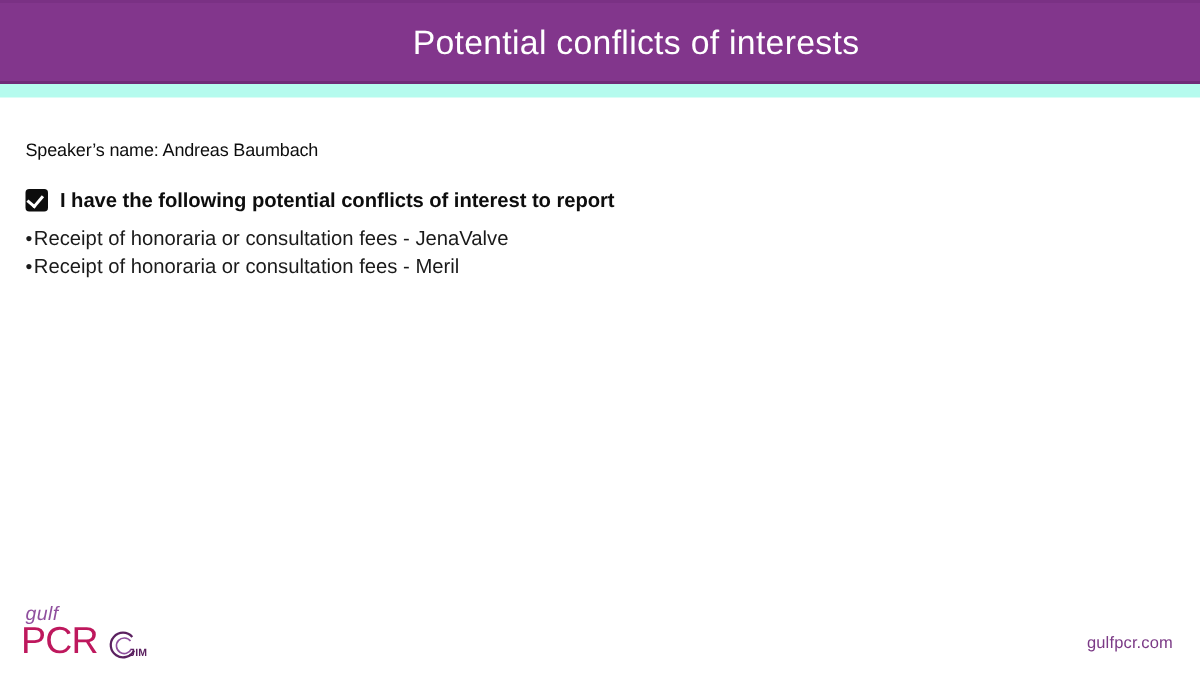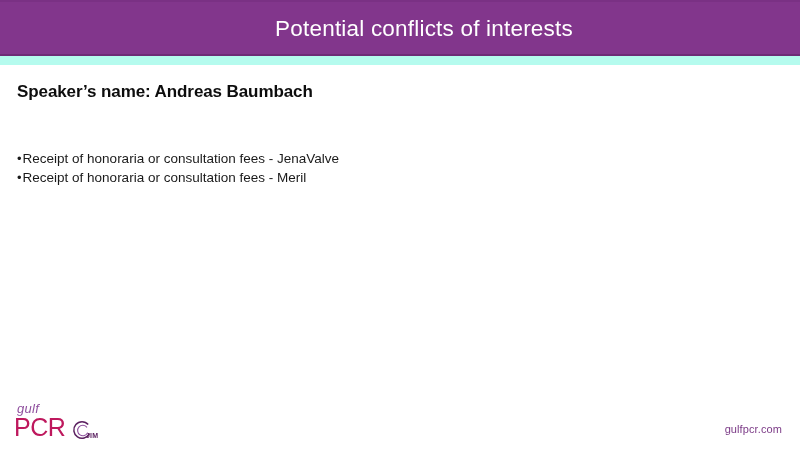--- a/index.html
+++ b/index.html
@@ -60,23 +60,23 @@
   .content {
     position: absolute;
     left: 0;
     top: 65px;
     width: 800px;
     height: 385px;
   }
   .speaker-line {
     position: absolute;
     left: 17px;
-    top: 17px;
-    font-size: 17px;
-    font-weight: bold;
+    top: 28px;
+    font-size: 12px;
+    font-weight: normal;
     color: #0d0d0d;
     letter-spacing: -0.1px;
     white-space: nowrap;
   }
 
   .declaration-row {
     position: absolute;
     left: 17px;
     top: 61px;
     display: flex;
@@ -198,20 +198,26 @@
 <div class="slide-header">
   <div class="slide-title">Potential conflicts of interests</div>
 </div>
 <div class="header-rule"></div>
 <div class="accent-strip"></div>
 
 <div class="content">
 
   <div class="speaker-line">Speaker’s name: Andreas Baumbach</div>
 
+  <div class="declaration-row">
+    <span class="checkbox">
+      <span class="tick"></span>
+    </span>
+    <span class="declaration-text">I have the following potential conflicts of interest to report</span>
+  </div>
 
   <ul class="bullet-list">
     <li class="bullet-item">
       <span class="bullet-mark">•</span>
       <span>Receipt of honoraria or consultation fees - JenaValve</span>
     </li>
     <li class="bullet-item">
       <span class="bullet-mark">•</span>
       <span>Receipt of honoraria or consultation fees - Meril</span>
     </li>

